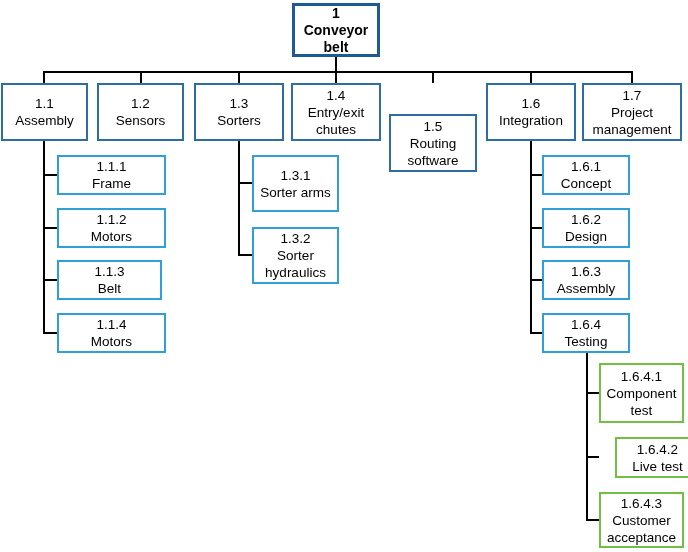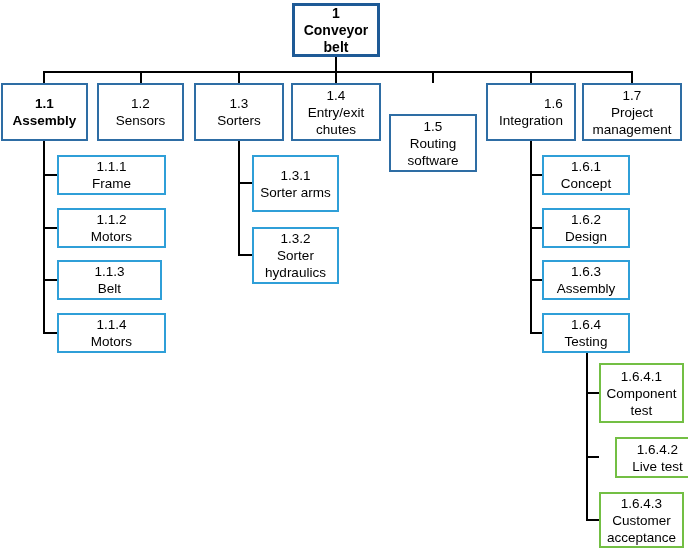--- a/index.html
+++ b/index.html
@@ -23,33 +23,33 @@
 </style>
 </head>
 <body>
 
 <div class="canvas">
 
   <div class="node root" style="left:292px;top:3px;width:88px;height:54px;">1
 Conveyor
 belt</div>
 
-  <div class="node l2" style="left:1px;top:83px;width:87px;height:58px;font-weight:bold;">1.1
+  <div class="node l2" style="left:1px;top:83px;width:87px;height:58px;">1.1
 Assembly</div>
   <div class="node l2" style="left:97px;top:83px;width:87px;height:58px;">1.2
 Sensors</div>
   <div class="node l2" style="left:194px;top:83px;width:90px;height:58px;">1.3
 Sorters</div>
   <div class="node l2" style="left:291px;top:83px;width:90px;height:58px;">1.4
 Entry/exit
 chutes</div>
   <div class="node l2" style="left:389px;top:83px;width:88px;height:58px;margin-top:31px;">1.5
 Routing
 software</div>
-  <div class="node l2" style="left:486px;top:83px;width:90px;height:58px;text-align:right;">1.6
+  <div class="node l2" style="left:486px;top:83px;width:90px;height:58px;">1.6
 Integration</div>
   <div class="node l2" style="left:582px;top:83px;width:100px;height:58px;">1.7
 Project
 management</div>
 
   <div class="node l3" style="left:57px;top:155px;width:109px;height:40px;">1.1.1
 Frame</div>
   <div class="node l3" style="left:57px;top:208px;width:109px;height:40px;">1.1.2
 Motors</div>
   <div class="node l3" style="left:57px;top:260px;width:105px;height:40px;">1.1.3

